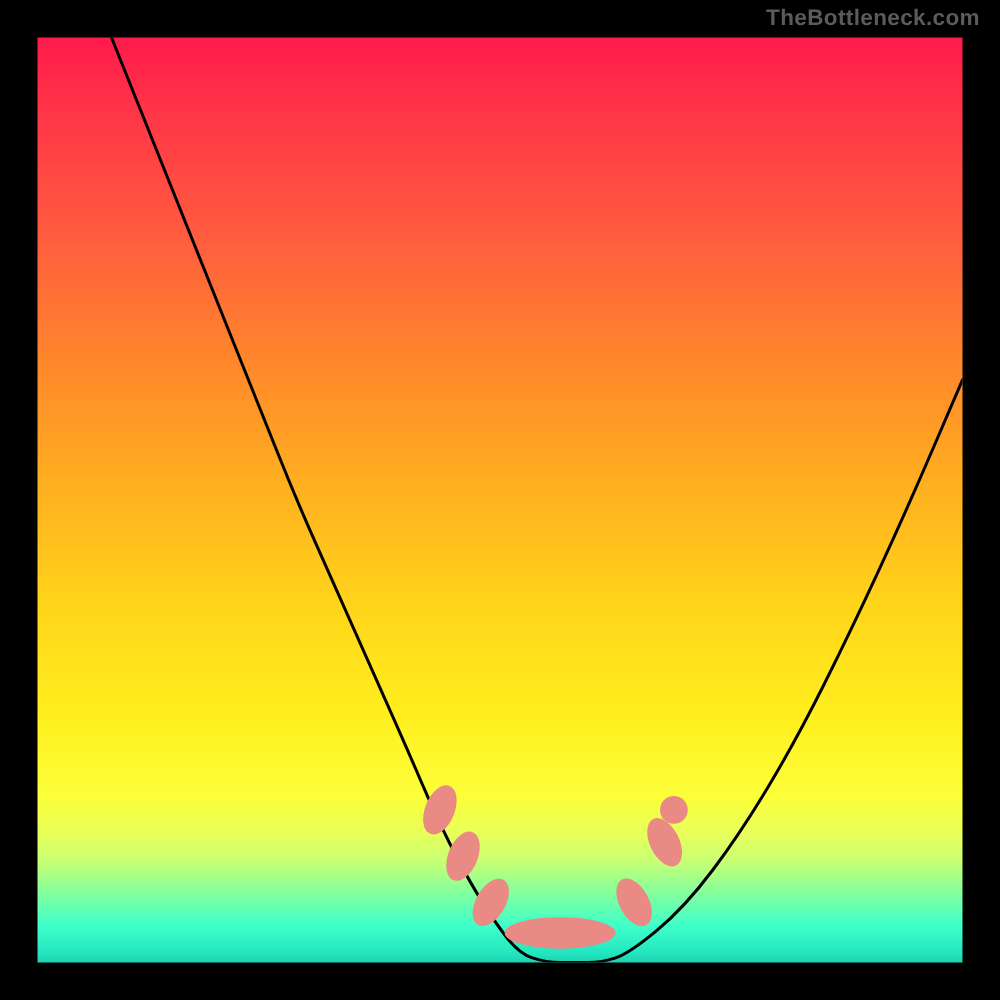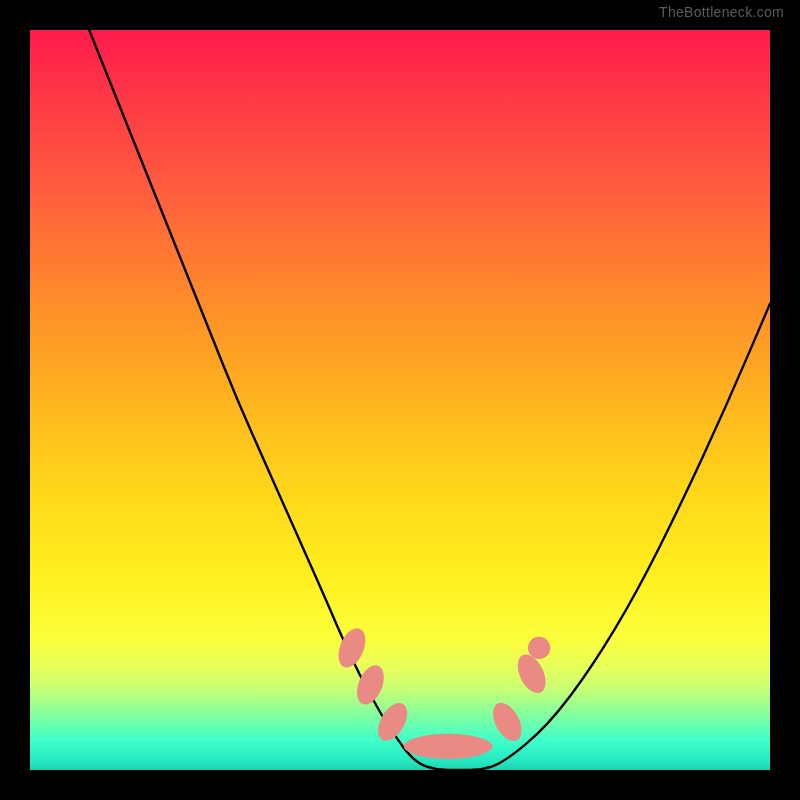--- a/index.html
+++ b/index.html
@@ -41,22 +41,22 @@
       #3fffca 96%,
       #23e6c0 99%,
       #1fd1b0 100%
     );
   }
   .watermark {
     position: absolute;
     top: 4px;
     right: 16px;
     color: #5b5b5b;
-    font-size: 14px;
-    font-weight: 400;
+    font-size: 18px;
+    font-weight: 700;
     letter-spacing: 0.3px;
     user-select: none;
   }
   svg.curve {
     position: absolute;
     left: 0;
     top: 0;
     width: 740px;
     height: 740px;
   }

